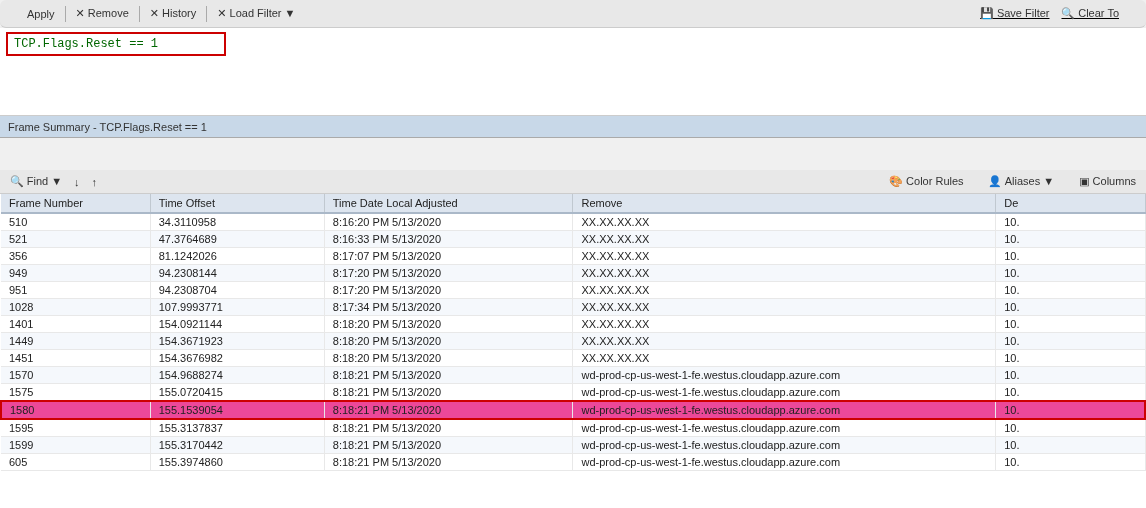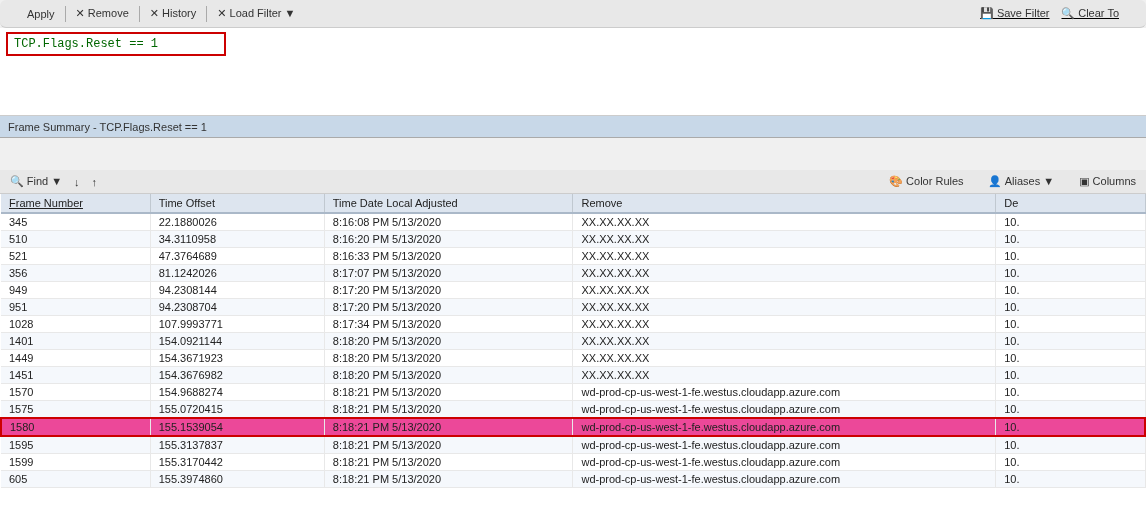--- a/index.html
+++ b/index.html
@@ -154,21 +154,21 @@
       border-bottom: 2px solid #cc0000;
     }
     .highlighted-row td:first-child {
       border-left: 2px solid #cc0000;
     }
     .highlighted-row td:last-child {
       border-right: 2px solid #cc0000;
     }
 
     
-    .col-frame { width: 120px; text-decoration: underline; }
+    .col-frame { width: 120px; }
     .col-offset { width: 140px; }
     .col-time { width: 200px; }
     .col-source { width: 340px; }
     .col-dest { width: 120px; }
   </style>
 </head>
 <body>
 
 <div class="toolbar">
   <button class="toolbar-btn">Apply</button>
@@ -208,27 +208,20 @@
     <thead>
       <tr>
         <th class="col-frame">Frame Number</th>
         <th class="col-offset">Time Offset</th>
         <th class="col-time">Time Date Local Adjusted</th>
         <th class="col-source">Remove</th>
         <th class="col-dest">De</th>
       </tr>
     </thead>
     <tbody id="table-body">
-    <tr>
-          <td>345</td>
-          <td>22.1880026</td>
-          <td>8:16:08 PM 5/13/2020</td>
-          <td>XX.XX.XX.XX</td>
-          <td>10.</td>
-        </tr>
         <tr>
           <td>510</td>
           <td>34.3110958</td>
           <td>8:16:20 PM 5/13/2020</td>
           <td>XX.XX.XX.XX</td>
           <td>10.</td>
         </tr>
         <tr>
           <td>521</td>
           <td>47.3764689</td>

